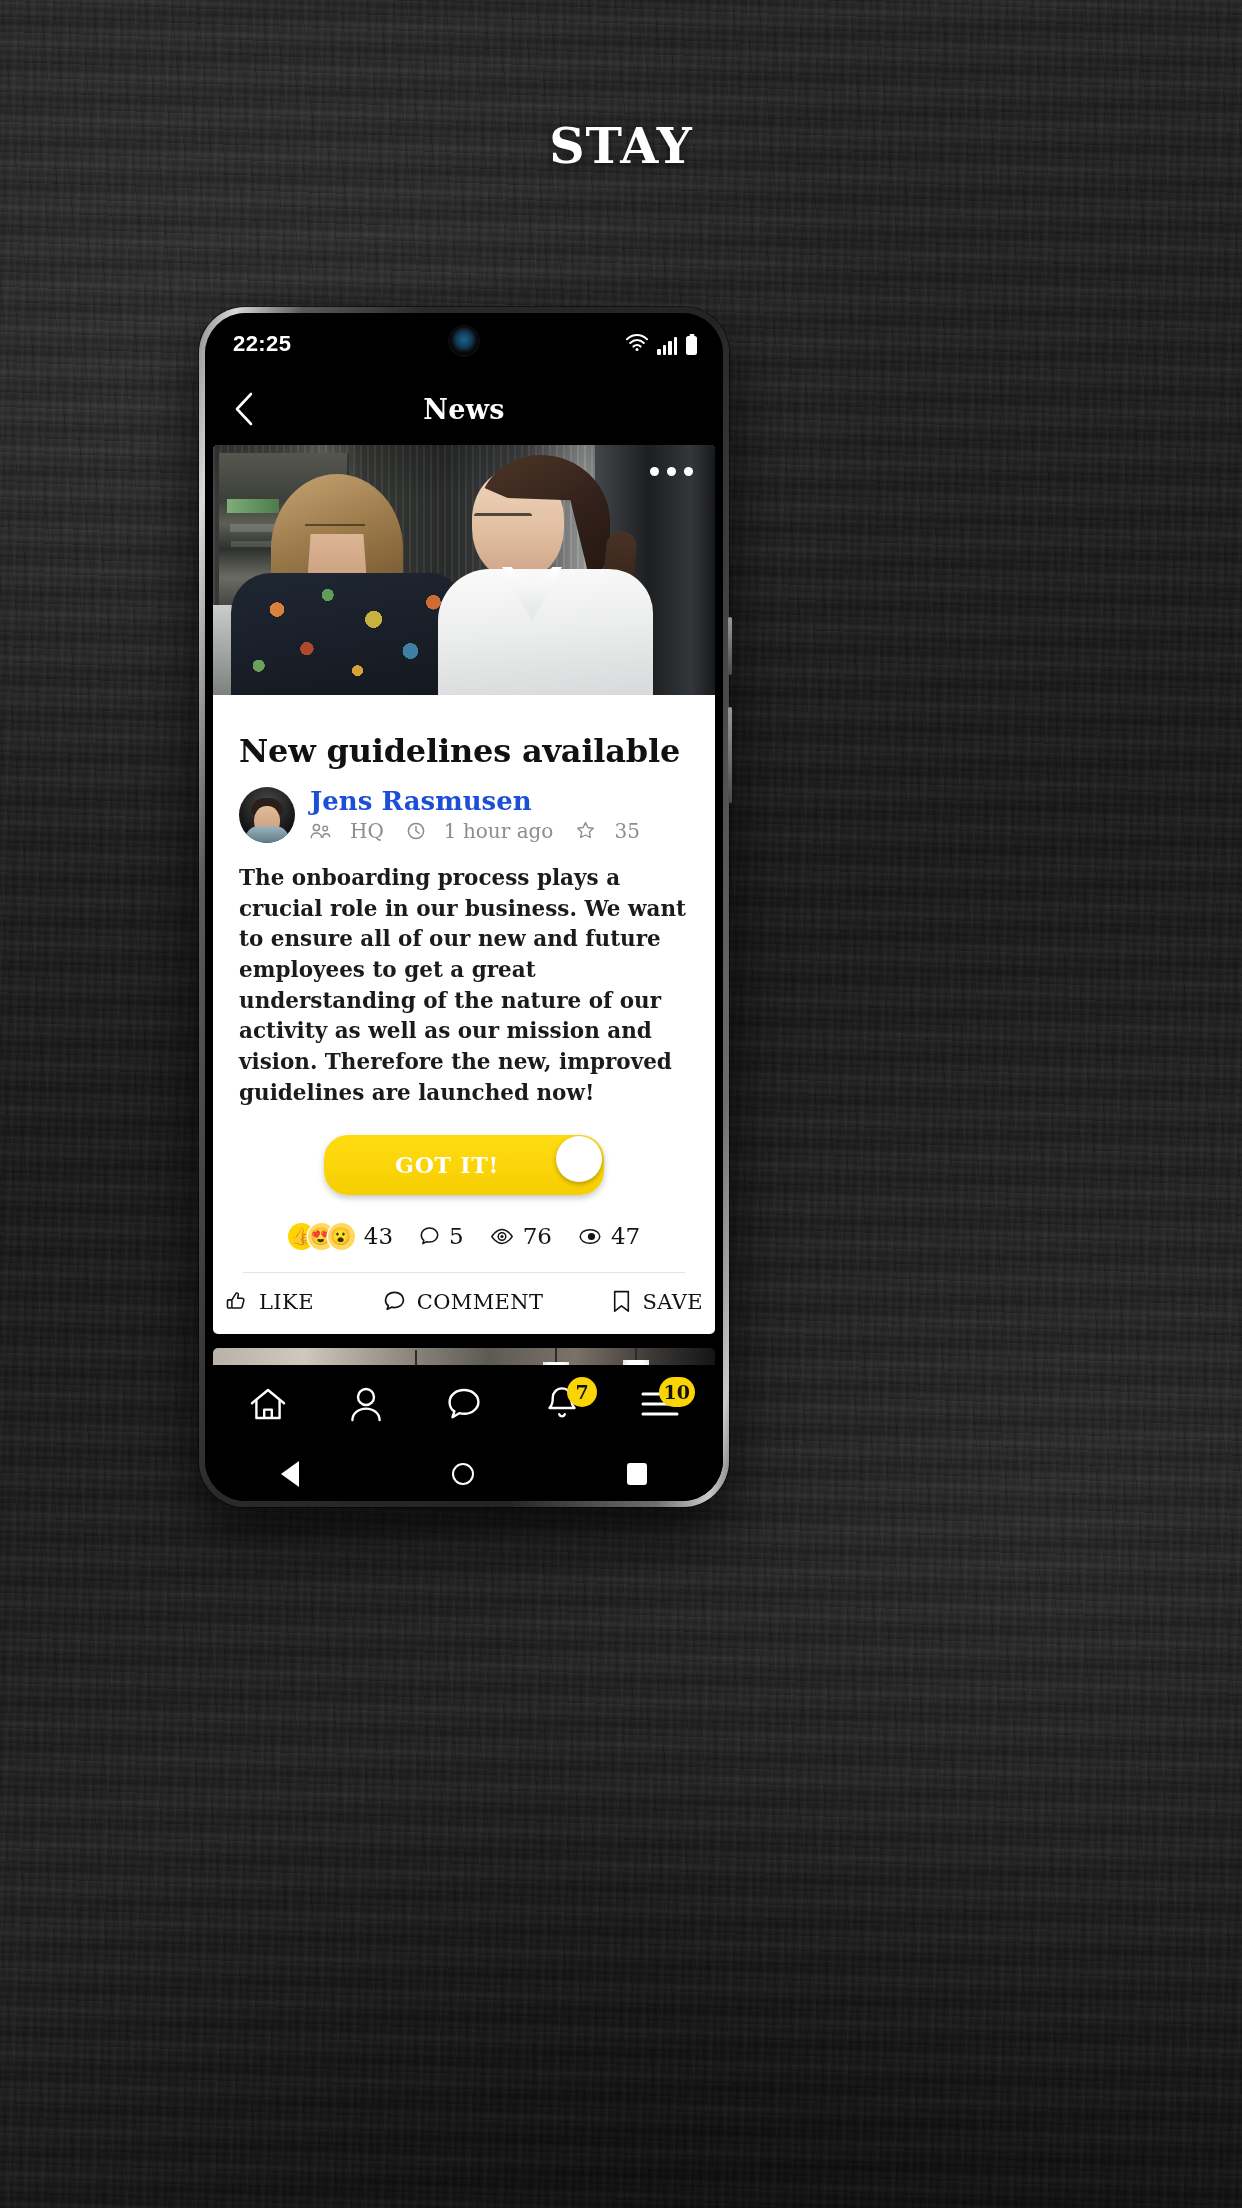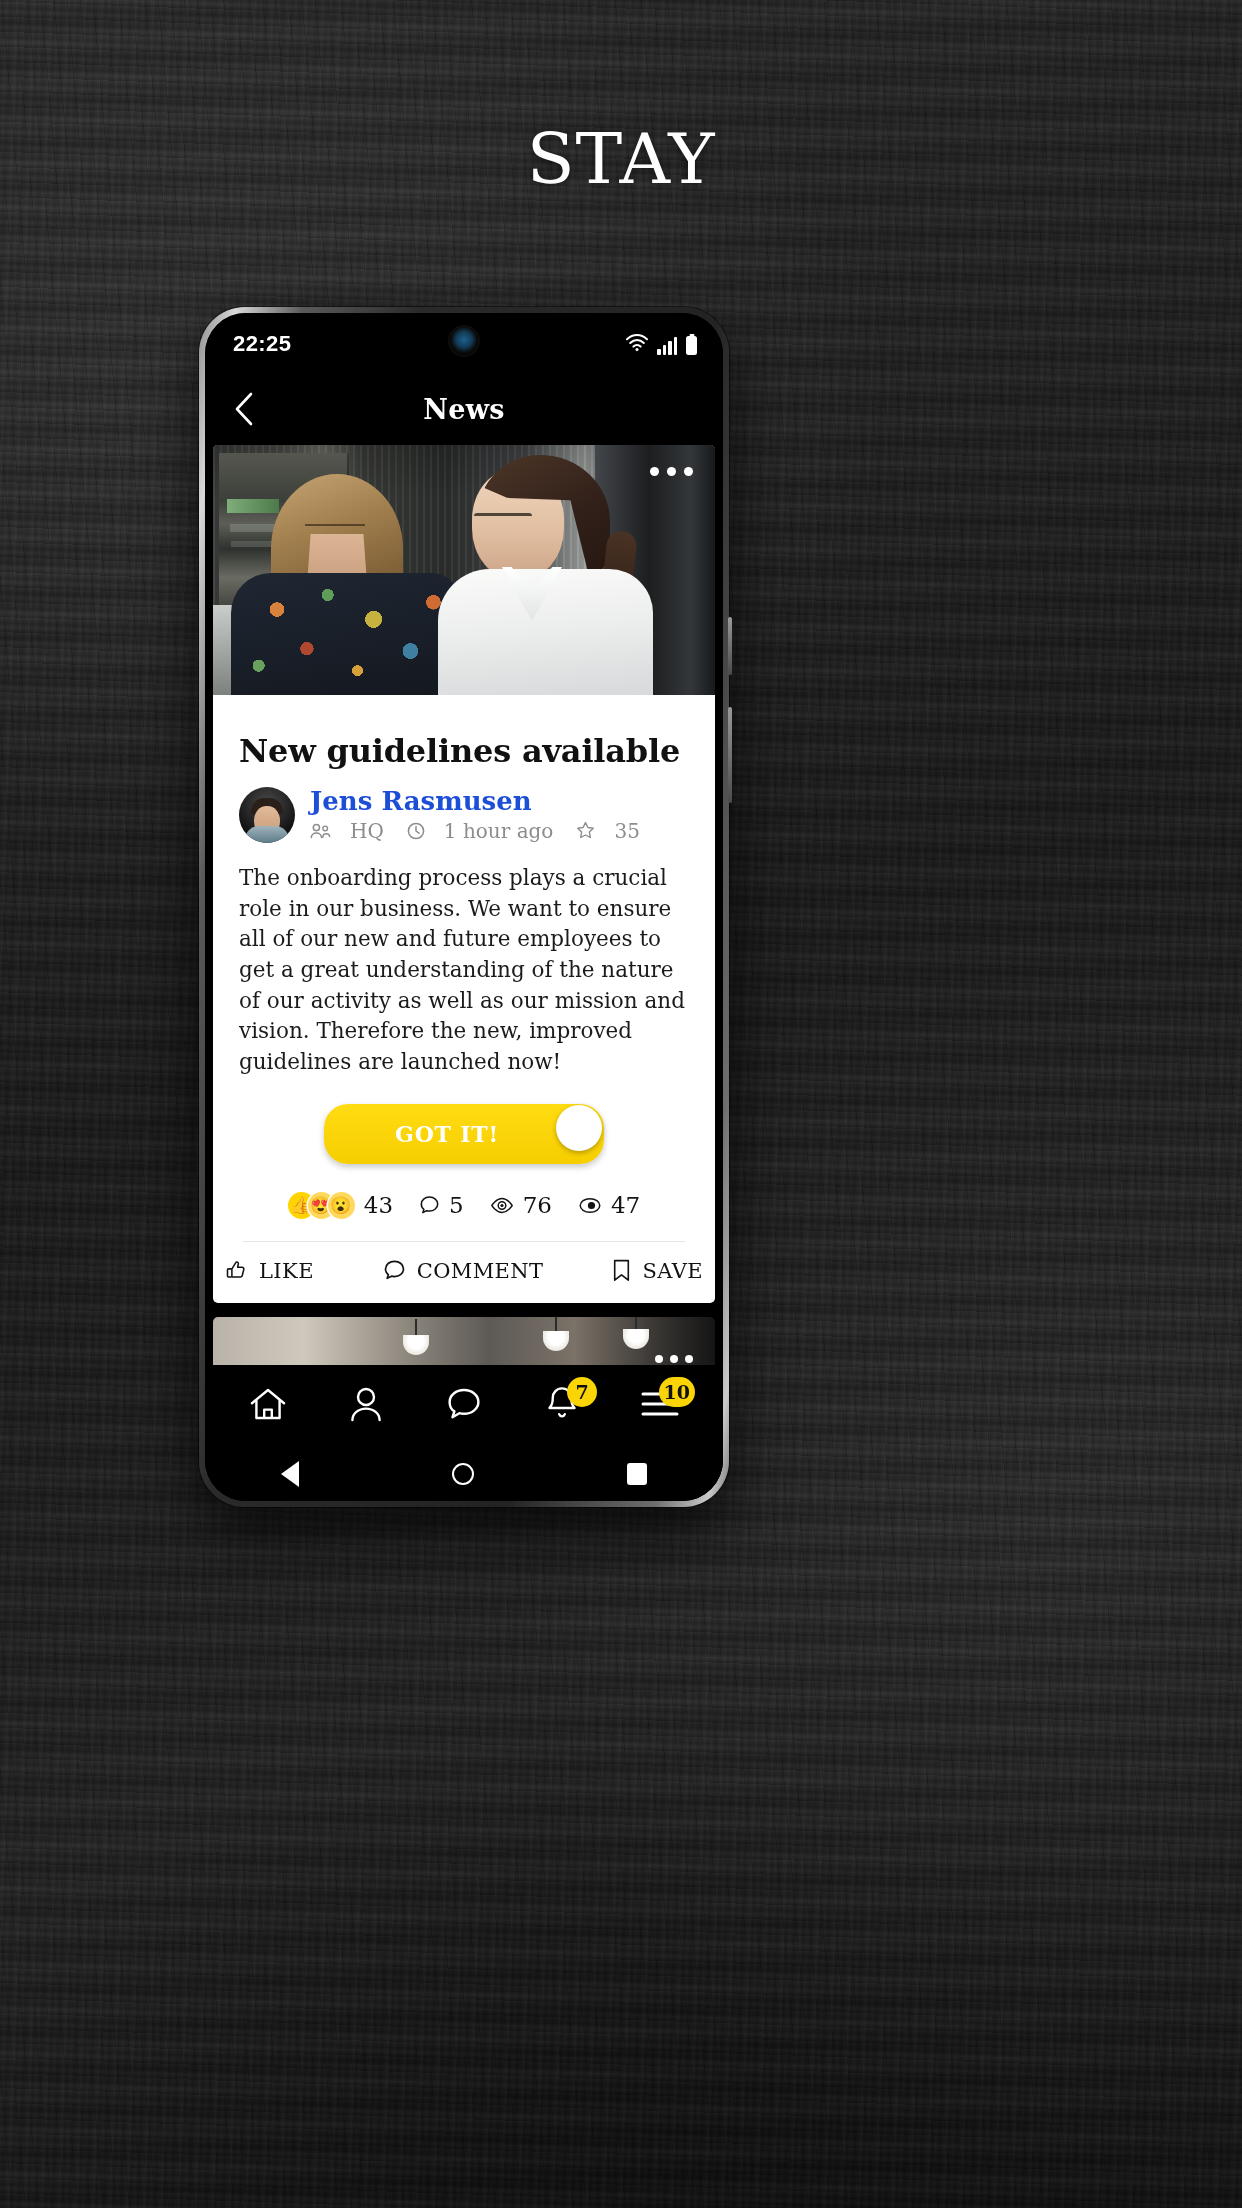--- a/index.html
+++ b/index.html
@@ -36,22 +36,22 @@
     mix-blend-mode: overlay;
   }
 
   
   #headline {
     position: absolute;
     top: 118px; left: 0; right: 0;
     text-align: center;
     color: #ffffff;
     font-family: "DejaVu Serif", "Liberation Serif", serif;
-    font-weight: normal;
-    font-size: 70px;
+    font-weight: bold;
+    font-size: 49px;
     line-height: 1.18;
     letter-spacing: 1px;
     text-shadow: 0 2px 10px rgba(0,0,0,0.55);
     z-index: 5;
   }
   #headline .line { display: block; }
 
   
   #phone {
     position: absolute;
@@ -320,20 +320,21 @@
   }
   .meta-row .sep { width: 9px; }
   .meta-item { display: flex; align-items: center; gap: 19px; }
 
   .article-text {
     margin-top: 20px;
     font-family: "DejaVu Serif", "Liberation Serif", serif;
     font-size: 21.5px;
     line-height: 1.43;
     color: #1b1b1b;
+    font-weight: bold;
   }
 
   
   .gotit-wrap { display: flex; justify-content: center; margin-top: 26px; }
   .gotit {
     position: relative;
     width: 280px; height: 60px;
     border-radius: 24px;
     background: linear-gradient(180deg,#ffdc12 0%, #f6ce00 100%);
     display: flex; align-items: center; justify-content: center;

